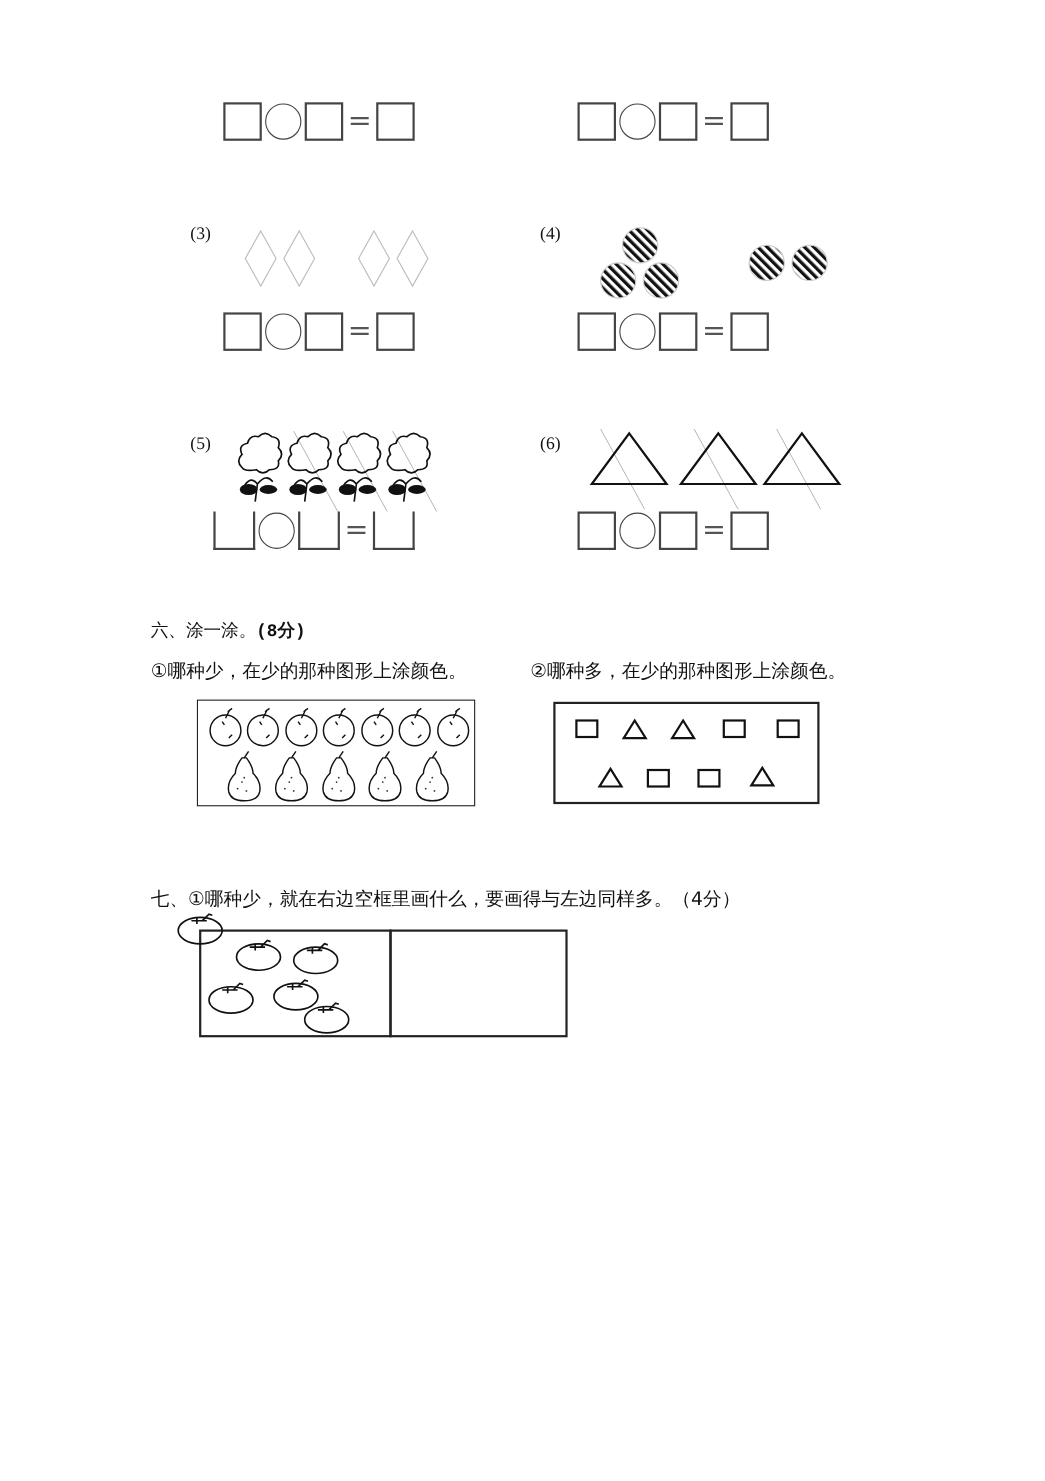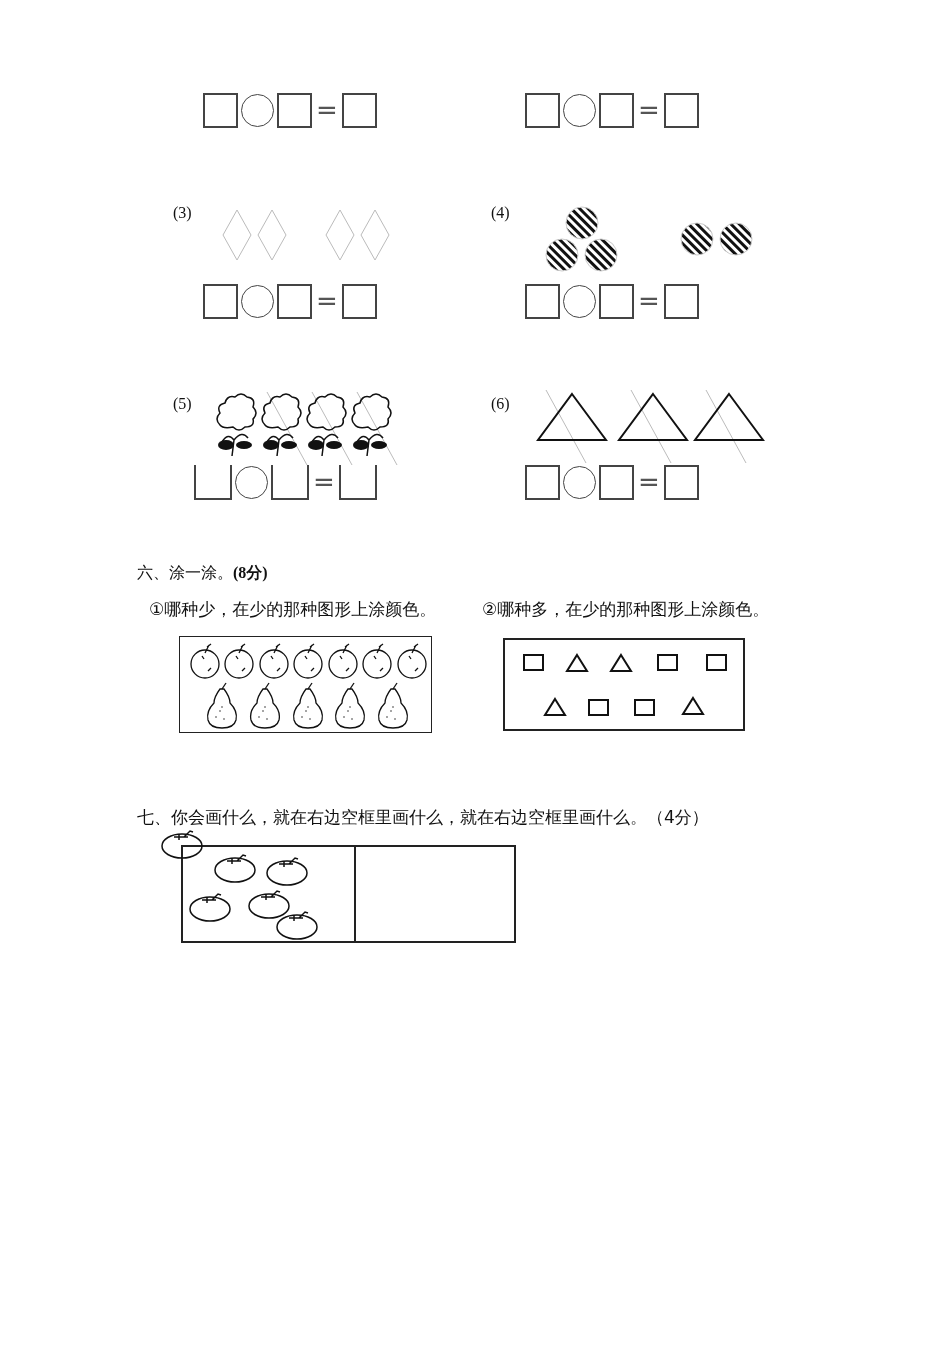--- a/index.html
+++ b/index.html
@@ -5,21 +5,21 @@
   html, body { margin: 0; padding: 0; background: #ffffff; }
   body { width: 950px; height: 1346px; position: relative; overflow: hidden;
          font-family: "DejaVu Serif", "Liberation Serif", serif; color: #111; }
   .eq { position: absolute; display: flex; align-items: center; height: 40px; }
   .eq .sq { width: 35px; height: 35px; border: 2px solid #444; box-sizing: border-box; }
   .eq .ci { width: 33px; height: 33px; border: 1.6px solid #444; border-radius: 50%; box-sizing: border-box; margin: 0 3px; }
   .eq .eqs { width: 30px; text-align: center; font-family: "DejaVu Sans", sans-serif; font-size: 26px; color: #555; line-height: 36px; }
   .eq .sq.open { border-top: none; }
   .label { position: absolute; font-family: "Liberation Serif", serif; font-size: 16px; }
   .heading { position: absolute; font-size: 16px; font-family: "DejaVu Sans", sans-serif; }
-  .heading b { font-family: Liberation Serif, serif; }
+  .heading b { font-family: Liberation Mono, monospace; }
   .box { position: absolute; border: 2px solid #222; box-sizing: border-box; }
   svg { position: absolute; overflow: visible; }
 </style>
 </head>
 <body>
 
 <div class="eq" style="left:203px; top:90px;">
   <div class="sq"></div>
   <div class="ci"></div>
   <div class="sq"></div>
@@ -135,21 +135,21 @@
   <div class="sq"></div>
   <div class="ci"></div>
   <div class="sq"></div>
   <div class="eqs">=</div>
   <div class="sq"></div>
 </div>
 
 <div class="heading" style="left:137px; top:563px;">
   <span>六、涂一涂。</span><b>(8分)</b>
 </div>
-<div class="heading" style="left:137px; top:598px; font-size:17px;margin-left:12px;">①哪种少，在少的那种图形上涂颜色。</div>
+<div class="heading" style="left:137px; top:598px; font-size:17px;">①哪种少，在少的那种图形上涂颜色。</div>
 <div class="heading" style="left:482px; top:598px; font-size:17px;">②哪种多，在少的那种图形上涂颜色。</div>
 
 <div class="box" style="left:179px; top:636px; width:253px; height:97px; border-width:1.5px;"></div>
 <svg width="250" height="95" style="left:180px; top:637px;">
   <g fill="none" stroke="#111" stroke-width="1.3">
     <g id="apple">
       <circle cx="25" cy="27" r="14"></circle>
       <path d="M25,16 L29,8 M27,10 L31,7 M22,19 L24,22 M28,34 l3,-3"></path>
     </g>
     <use href="#apple" x="34"></use>
@@ -199,21 +199,21 @@
     <polygon points="117,16 127,32 107,32"></polygon>
     <rect x="154" y="16" width="19" height="15"></rect>
     <rect x="203" y="16" width="19" height="15"></rect>
     <polygon points="51,60 61,76 41,76"></polygon>
     <rect x="85" y="61" width="19" height="15"></rect>
     <rect x="131" y="61" width="19" height="15"></rect>
     <polygon points="189,59 199,75 179,75"></polygon>
   </g>
 </svg>
 
-<div class="heading" style="left:137px; top:806px; font-size:17px;">七、你会画什么，就在右边空框里画什么，就在右边空框里画什么。（4分）</div>
+<div class="heading" style="left:137px; top:806px; font-size:17px;">七、①哪种少，就在右边空框里画什么，要画得与左边同样多。（4分）</div>
 <div class="box" style="left:181px; top:845px; width:175px; height:98px;"></div>
 <div class="box" style="left:354px; top:845px; width:162px; height:98px;"></div>
 <svg width="170" height="95" style="left:182px; top:846px;">
   <g fill="none" stroke="#111" stroke-width="1.5">
     <g id="ap2">
         <ellipse cx="0" cy="0" rx="20" ry="12"></ellipse>
         <path d="M-3,-12 L-3,-6 M-8,-9 L6,-9 M2,-9 L8,-15 L11,-14"></path>
       </g>
     <use href="#ap2" x="53" y="24"></use>
     <use href="#ap2" x="105" y="27"></use>

